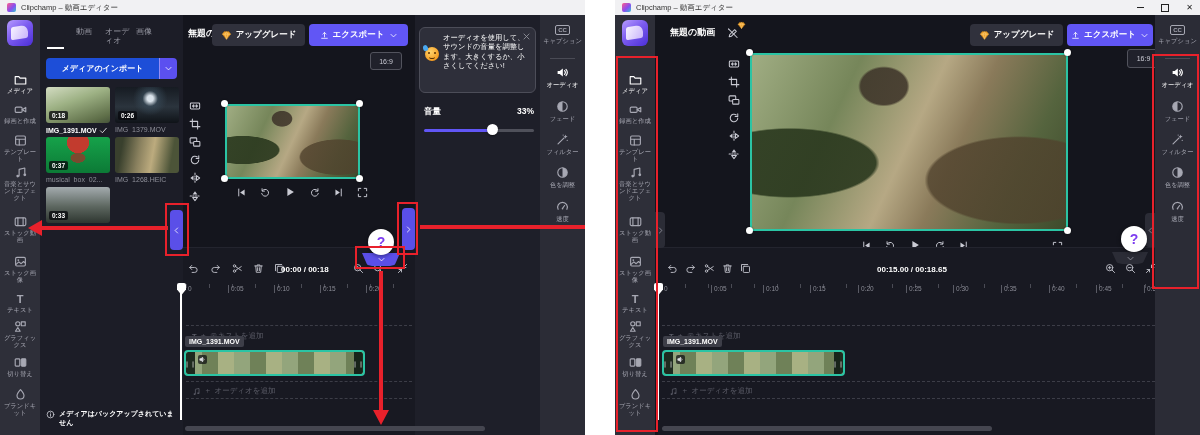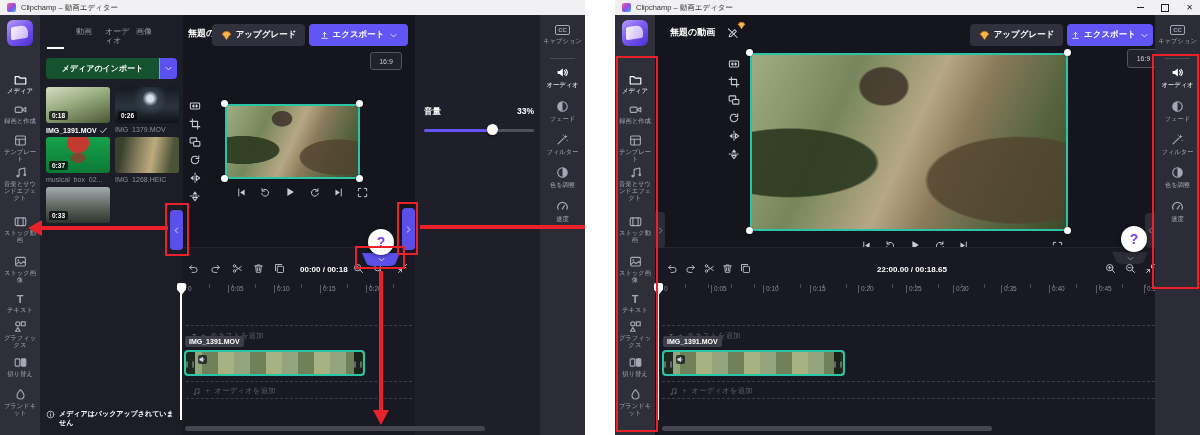--- a/index.html
+++ b/index.html
@@ -37,21 +37,21 @@
   .i12 svg{width:12px;height:12px;} .i9 svg{width:9px;height:9px;}
 
   
   .panel{position:absolute;left:40px;top:15px;width:143px;bottom:0;background:#1c1d27;}
   .tab{position:absolute;top:27px;font-size:8px;line-height:9px;color:#9a9ba6;
        width:26px;word-break:break-all;}
   .tab.sel{color:#fff;font-weight:bold;margin-top:40px;}
   .tab-underline{position:absolute;top:47px;width:17px;height:2px;background:#fff;}
   .import{position:absolute;left:46px;top:58px;width:131px;height:21px;display:flex;
           border-radius:4px;overflow:hidden;}
-  .import-main{flex:1;background:#14532d;color:#fff;font-size:8px;font-weight:bold;
+  .import-main{flex:1;background:#1d4ed8;color:#fff;font-size:8px;font-weight:bold;
           display:flex;align-items:center;justify-content:center;}
   .import-arrow{width:17px;background:#5b50f0;border-left:1px solid rgba(255,255,255,.35);
           color:#fff;display:flex;align-items:center;justify-content:center;}
   .thumb{position:absolute;width:64px;height:36px;border-radius:3px;overflow:hidden;}
   .dur{position:absolute;left:3px;bottom:3px;background:rgba(8,9,13,.78);color:#fff;
        font-size:6.5px;font-weight:bold;padding:1px 3px;border-radius:2px;}
   .mname{position:absolute;width:66px;font-size:7px;color:#8e8f99;white-space:nowrap;
          overflow:hidden;display:flex;align-items:center;gap:2px;}
   .mname.sel{color:#fff;font-weight:bold;}
   .th1{background:linear-gradient(160deg,#d3dcc2,#9db184 40%,#5f6f49 85%,#46543a);}
@@ -456,21 +456,21 @@
       <svg viewBox="0 0 16 16" fill="none" stroke="currentColor" stroke-width="1.4" stroke-linecap="round" stroke-linejoin="round">
         <path d="M2.5 4.3h11M6 4.3V2.8h4v1.5M4 4.3l.8 9.2h6.4l.8-9.2M6.7 6.8v4.2M9.3 6.8v4.2"></path>
       </svg>
     </span>
   <span class="tl-ic icon i11" style="left:274px;top:263px;">
       <svg viewBox="0 0 16 16" fill="none" stroke="currentColor" stroke-width="1.4" stroke-linecap="round" stroke-linejoin="round">
         <rect x="4.8" y="4.8" width="9" height="9" rx="1.2"></rect>
         <path d="M11.2 2.2H2.2v9"></path>
       </svg>
     </span>
-  <div class="tl-time" style="left:300px;top:265px;">00:00 / 00:18</div>
+  <div class="tl-time" style="left:281px;top:265px;">00:00 / 00:18</div>
   <span class="tl-ic icon i11" style="left:353px;top:263px;">
       <svg viewBox="0 0 16 16" fill="none" stroke="currentColor" stroke-width="1.4" stroke-linecap="round" stroke-linejoin="round">
         <circle cx="6.8" cy="6.8" r="4.6"></circle>
         <path d="M10.2 10.2L14 14M4.8 6.8h4M6.8 4.8v4"></path>
       </svg>
     </span>
   <span class="tl-ic icon i11" style="left:373px;top:263px;">
       <svg viewBox="0 0 16 16" fill="none" stroke="currentColor" stroke-width="1.4" stroke-linecap="round" stroke-linejoin="round">
         <circle cx="6.8" cy="6.8" r="4.6"></circle>
         <path d="M10.2 10.2L14 14M4.8 6.8h4"></path>
@@ -519,20 +519,31 @@
           <circle cx="10.9" cy="11" r="1.5" fill="currentColor" stroke="none"></circle>
         </svg>
       </span>
     <span>＋</span>
       <span>オーディオを追加</span>
     </div>
   <div class="dash" style="left:186px;top:398px;width:226px;"></div>
   <div class="scrollbar" style="left:185px;top:426px;width:300px;"></div>
 
   <div class="props"></div>
+  <div class="tipcard">
+    <span class="facemoji">
+        <span class="sweat"></span>
+      </span>
+    <span class="txt">オーディオを使用して、サウンドの音量を調整します。大きくするか、小さくしてください!</span>
+    <span class="tip-close icon i9">
+        <svg viewBox="0 0 16 16" fill="none" stroke="currentColor" stroke-width="1.4" stroke-linecap="round" stroke-linejoin="round">
+          <path d="M3.5 3.5l9 9M12.5 3.5l-9 9"></path>
+        </svg>
+      </span>
+  </div>
   <div class="vol-row">
     <span>音量</span>
     <span>33%</span>
   </div>
   <div class="slider-track"></div>
   <div class="slider-thumb"></div>
 
   <div class="rail"></div>
   <div class="rail-item abs" style="left:540px;top:25px;">
     <span class="cc-box">CC</span>
@@ -859,21 +870,21 @@
       <svg viewBox="0 0 16 16" fill="none" stroke="currentColor" stroke-width="1.4" stroke-linecap="round" stroke-linejoin="round">
         <path d="M2.5 4.3h11M6 4.3V2.8h4v1.5M4 4.3l.8 9.2h6.4l.8-9.2M6.7 6.8v4.2M9.3 6.8v4.2"></path>
       </svg>
     </span>
   <span class="tl-ic icon i11" style="left:125px;top:263px;">
       <svg viewBox="0 0 16 16" fill="none" stroke="currentColor" stroke-width="1.4" stroke-linecap="round" stroke-linejoin="round">
         <rect x="4.8" y="4.8" width="9" height="9" rx="1.2"></rect>
         <path d="M11.2 2.2H2.2v9"></path>
       </svg>
     </span>
-  <div class="tl-time" style="left:262px;top:265px;">22:00.00 / 00:18.65</div>
+  <div class="tl-time" style="left:262px;top:265px;">00:15.00 / 00:18.65</div>
   <span class="tl-ic icon i11" style="left:490px;top:263px;">
       <svg viewBox="0 0 16 16" fill="none" stroke="currentColor" stroke-width="1.4" stroke-linecap="round" stroke-linejoin="round">
         <circle cx="6.8" cy="6.8" r="4.6"></circle>
         <path d="M10.2 10.2L14 14M4.8 6.8h4M6.8 4.8v4"></path>
       </svg>
     </span>
   <span class="tl-ic icon i11" style="left:510px;top:263px;">
       <svg viewBox="0 0 16 16" fill="none" stroke="currentColor" stroke-width="1.4" stroke-linecap="round" stroke-linejoin="round">
         <circle cx="6.8" cy="6.8" r="4.6"></circle>
         <path d="M10.2 10.2L14 14M4.8 6.8h4"></path>

